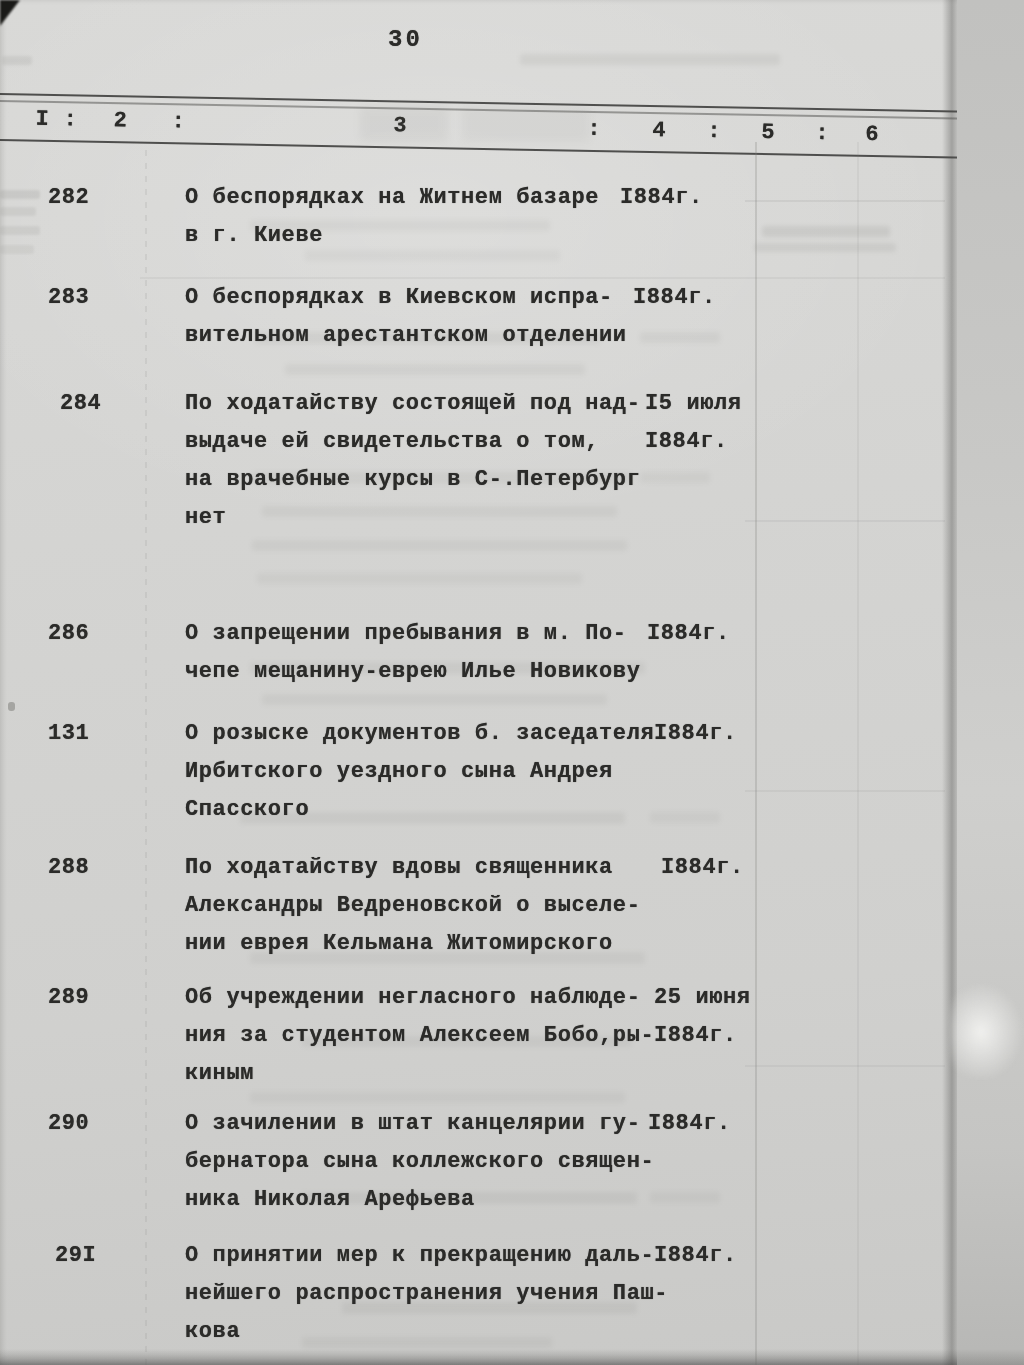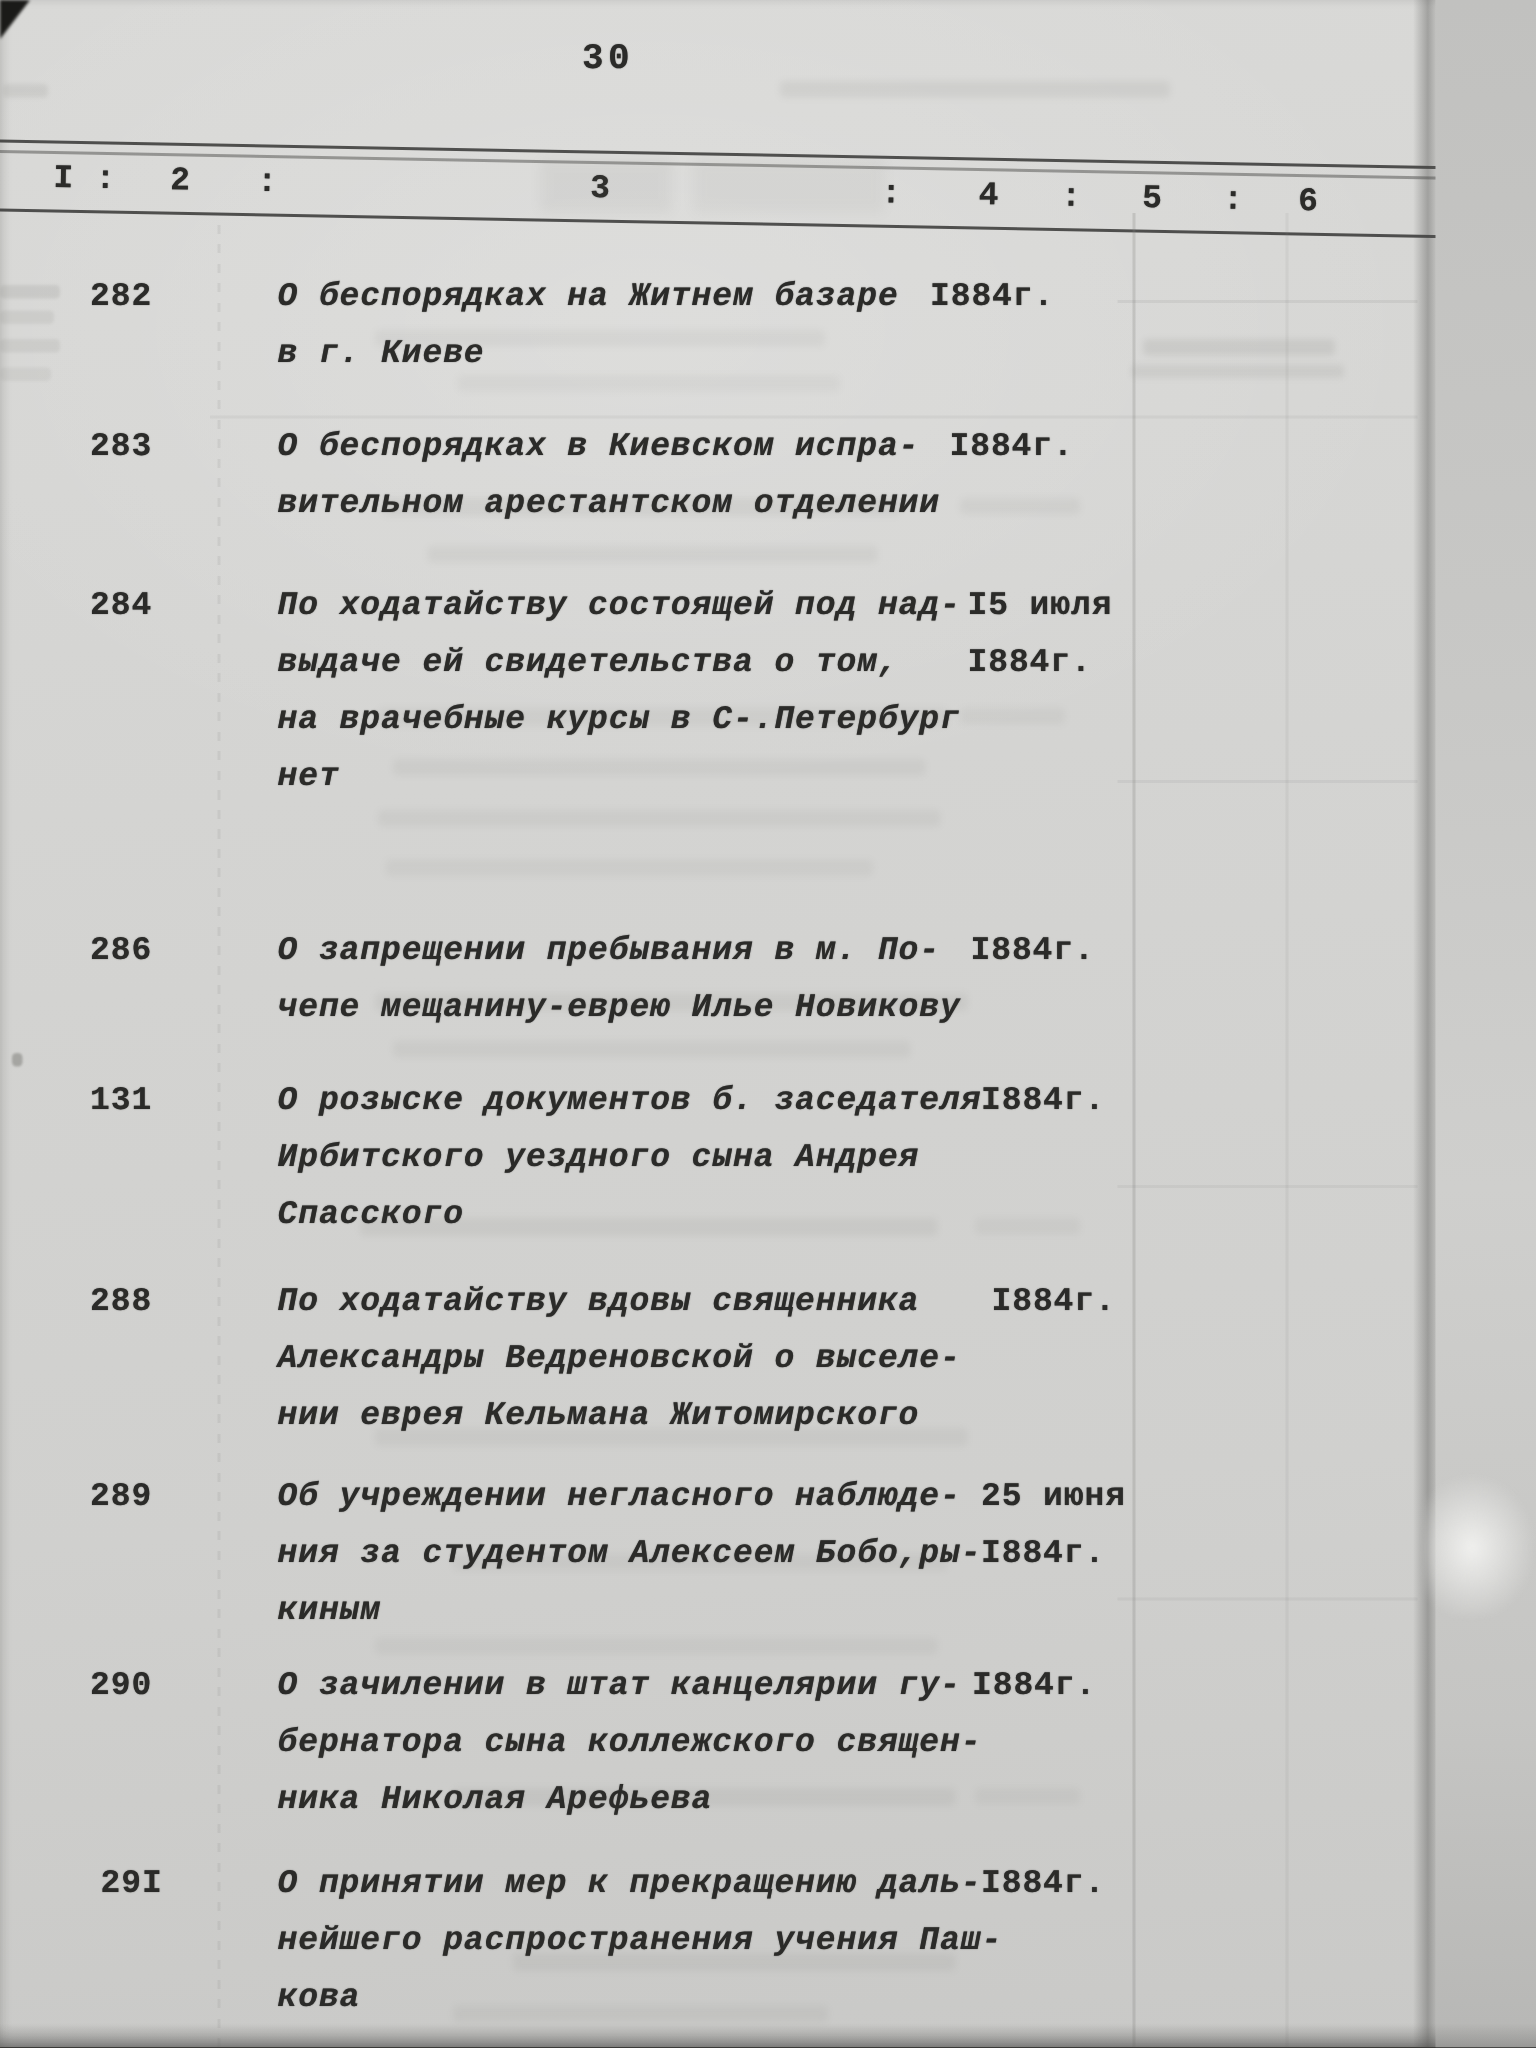--- a/index.html
+++ b/index.html
@@ -16,22 +16,22 @@
   }
   .ink{font-weight:700;text-shadow:0 0 .8px rgba(43,43,41,.75);}
   .pagenum{position:absolute;left:388px;top:26px;font-size:24px;letter-spacing:3px;}
   
   .header-group{position:absolute;left:-4px;top:93px;width:1016px;height:72px;
     transform:rotate(1.05deg);transform-origin:0 0;}
   .rule{position:absolute;left:0;width:100%;height:2px;background:rgba(48,48,46,.82);border-radius:1px;}
   .hlabel{position:absolute;top:13px;font-size:22px;}
   
   .row{position:absolute;left:0;width:1024px;}
-  .num{position:absolute;top:0;font-size:22px;line-height:38px;letter-spacing:.6px;margin-left:12px;}
-  .desccol{position:absolute;left:185px;top:0;font-style:italic;}
+  .num{position:absolute;top:0;font-size:22px;line-height:38px;letter-spacing:.6px;}
+  .desccol{position:absolute;left:185px;top:0;}
   .datecol{position:absolute;top:0;}
   .tline{font-size:22px;line-height:38px;letter-spacing:.6px;white-space:pre;}
   
   .vline{position:absolute;width:1.5px;background:#7e7e7c;}
   .vline.dotted{background:repeating-linear-gradient(180deg,#7e7e7c 0 6px,transparent 6px 13px);}
   .hline{position:absolute;height:1.5px;background:#7e7e7c;}
   
   .smudge{position:absolute;background:#6f6f6a;border-radius:3px;}
   
   .seam{position:absolute;top:0;bottom:0;left:942px;width:18px;
@@ -130,21 +130,21 @@
         <div class="num ink" style="left: 48px;">283</div>
         <div class="desccol">
           <div class="tline ink">О беспорядках в Киевском испра-</div>
           <div class="tline ink">вительном арестантском отделении</div>
         </div>
         <div class="datecol" style="left: 633px;">
           <div class="tline ink">I884г.</div>
         </div>
       </div>
       <div class="row" style="top: 385px;">
-        <div class="num ink" style="left: 48px;">284</div>
+        <div class="num ink" style="left: 60px;">284</div>
         <div class="desccol">
           <div class="tline ink">По ходатайству состоящей под над-</div>
           <div class="tline ink">выдаче ей свидетельства о том,</div>
           <div class="tline ink">на врачебные курсы в С-.Петербург</div>
           <div class="tline ink">нет</div>
         </div>
         <div class="datecol" style="left: 645px;">
           <div class="tline ink">I5 июля</div>
           <div class="tline ink">I884г.</div>
         </div>

